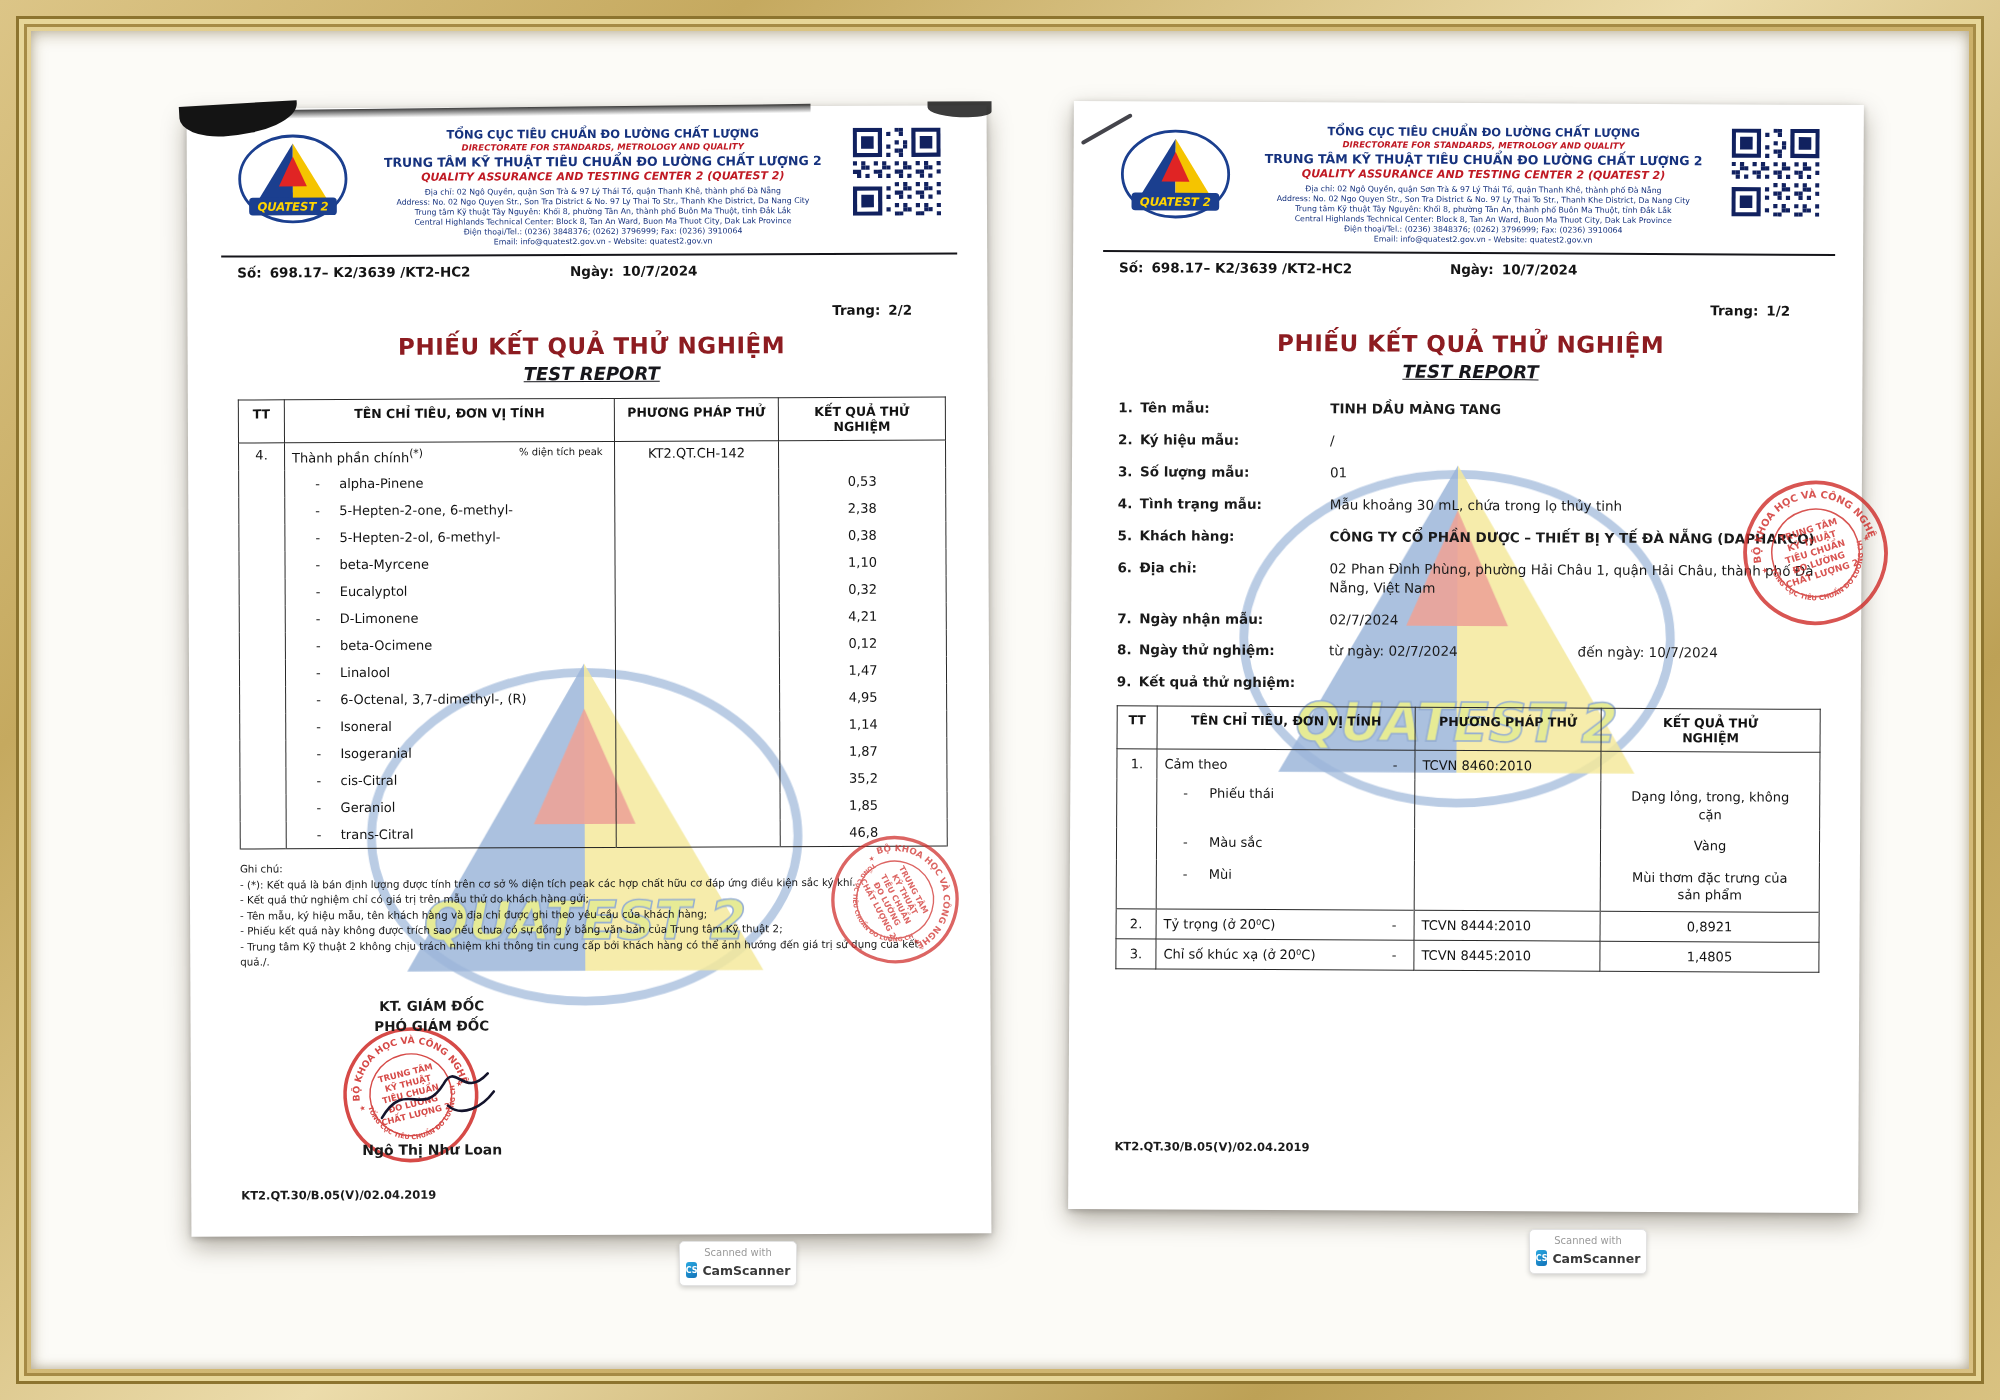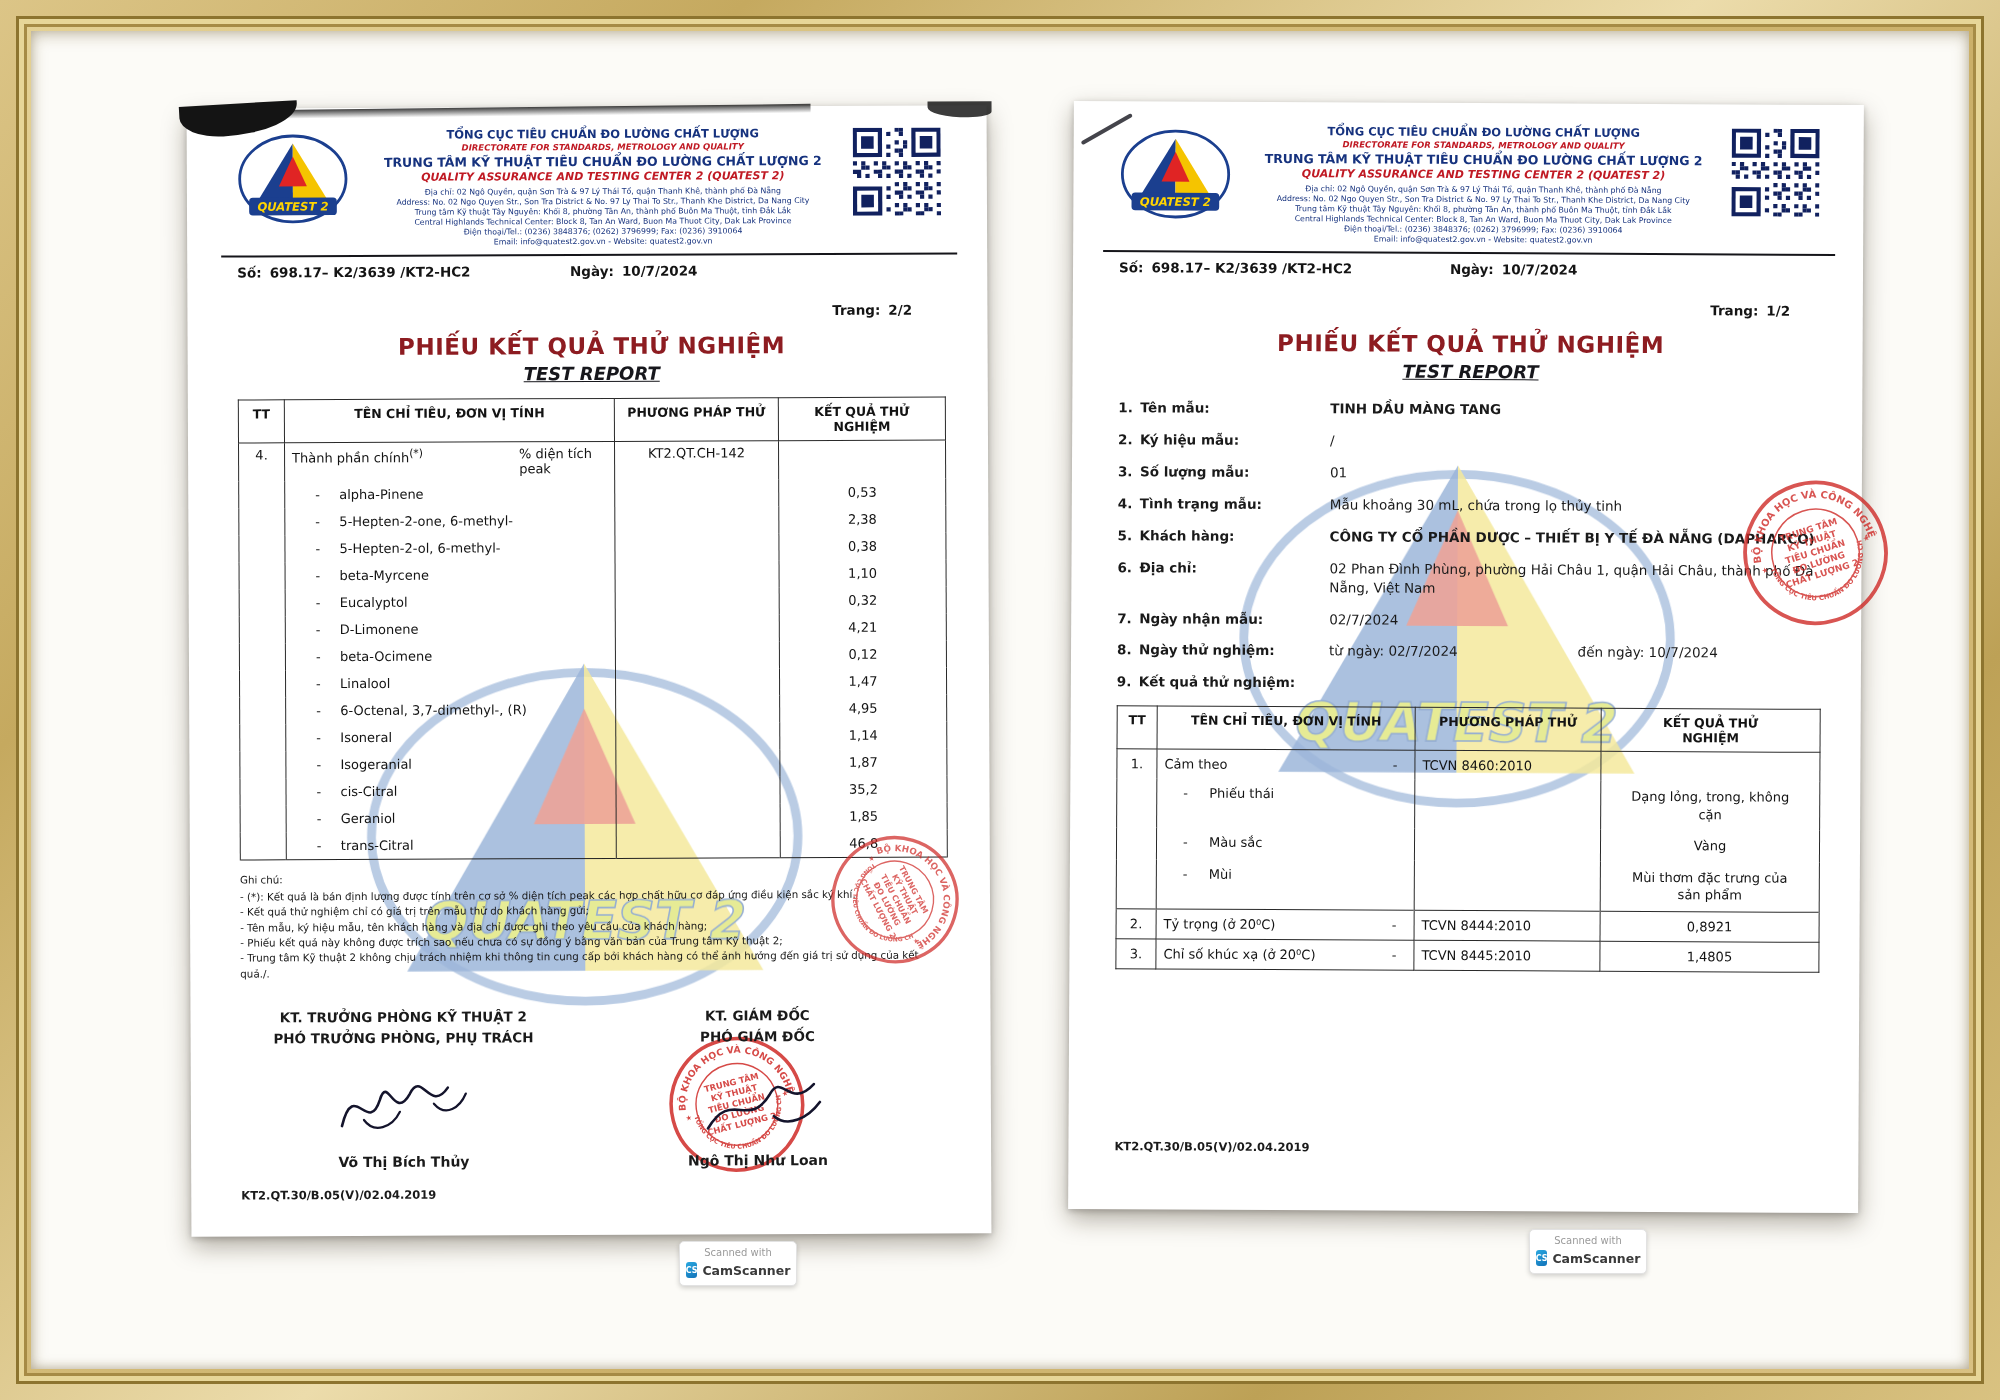--- a/index.html
+++ b/index.html
@@ -59,21 +59,21 @@
 
   
   .t-wrap { position:relative; margin-top:14px; }
   table.rpt { width:100%; border-collapse:collapse; position:relative; z-index:1; border:1.5px solid #222; }
   .rpt th, .rpt td { border:1.4px solid #2a2a2a; font-size:13px; padding:4px 7px; vertical-align:top; color:#131313; }
   .rpt th { text-align:center; font-weight:bold; font-size:12.5px; padding:6px 5px; }
   .tc { text-align:center; }
   .bb0 td, td.bb0, th.bb0 { border-bottom:none; }
   td.nb { border-top:none; border-bottom:none; }
   .r4name { display:flex; }
-  .r4name .unit { margin-left:auto; width:88px; font-size:13px; }
+  .r4name .unit { margin-left:auto; width:88px; font-size:10px; }
   .comp-name { padding-left:30px !important; }
   .comp-name .dash { display:inline-block; width:24px; }
   .comp-row td { padding-top:6px; padding-bottom:6px; }
   .sub-name { padding-left:26px !important; }
   .sub-name .dash { display:inline-block; width:26px; }
   .dash-r { float:right; margin-right:10px; }
   .m-cell { text-align:left; }
   td.pb-lg { padding-bottom:30px; }
   .rpt2 td { padding-top:7px; padding-bottom:7px; }
   .rpt2 .res-cell { padding-left:20px; padding-right:20px; line-height:1.35; }
@@ -427,29 +427,20 @@
 
       <div class="note-line">- (*): Kết quả là bán định lượng được tính trên cơ sở % diện tích peak các hợp chất hữu cơ đáp ứng điều kiện sắc ký khí.</div>
               <div class="note-line">- Kết quả thử nghiệm chỉ có giá trị trên mẫu thử do khách hàng gửi;</div>
               <div class="note-line">- Tên mẫu, ký hiệu mẫu, tên khách hàng và địa chỉ được ghi theo yêu cầu của khách hàng;</div>
               <div class="note-line">- Phiếu kết quả này không được trích sao nếu chưa có sự đồng ý bằng văn bản của Trung tâm Kỹ thuật 2;</div>
               <div class="note-line">- Trung tâm Kỹ thuật 2 không chịu trách nhiệm khi thông tin cung cấp bởi khách hàng có thể ảnh hưởng đến giá trị sử dụng của kết quả./.</div>
             </div>
     </div>
 
     <div class="sig-row">
-      <div class="sig-col sig-col-l">
-        <div class="sig-t">KT. TRƯỞNG PHÒNG KỸ THUẬT 2</div>
-        <div class="sig-t">PHÓ TRƯỞNG PHÒNG, PHỤ TRÁCH</div>
-        <svg class="sig-svg" viewBox="0 0 160 90" width="160">
-          <path d="M18,66 C30,18 44,76 56,40 C64,14 70,62 86,34 C98,10 106,54 124,28" stroke="#14142c" stroke-width="2.6" fill="none" stroke-linecap="round"></path>
-          <path d="M40,60 C50,74 68,68 76,52 M110,44 C122,58 136,48 142,34" stroke="#14142c" stroke-width="2.2" fill="none" stroke-linecap="round"></path>
-        </svg>
-        <div class="sig-name">Võ Thị Bích Thủy</div>
-      </div>
       <div class="sig-col sig-col-r">
         <svg class="stamp stamp-sign" viewBox="0 0 160 160">
           <defs>
             <path id="s2t" d="M 22,80 A 58,58 0 1 1 138,80"></path>
             <path id="s2b" d="M 30,80 A 50,50 0 0 0 130,80"></path>
           </defs>
           <circle cx="80" cy="80" r="74" fill="none" stroke="#cf2b28" stroke-width="4"></circle>
           <circle cx="80" cy="80" r="46" fill="none" stroke="#cf2b28" stroke-width="1.6"></circle>
           <text font-size="10.5" fill="#cf2b28" font-weight="bold"><textPath href="#s2t" startOffset="4%">BỘ KHOA HỌC VÀ CÔNG NGHỆ</textPath></text>
           <text font-size="7.2" fill="#cf2b28" font-weight="bold"><textPath href="#s2b" startOffset="1%">TỔNG CỤC TIÊU CHUẨN ĐO LƯỜNG CHẤT LƯỢNG</textPath></text>

